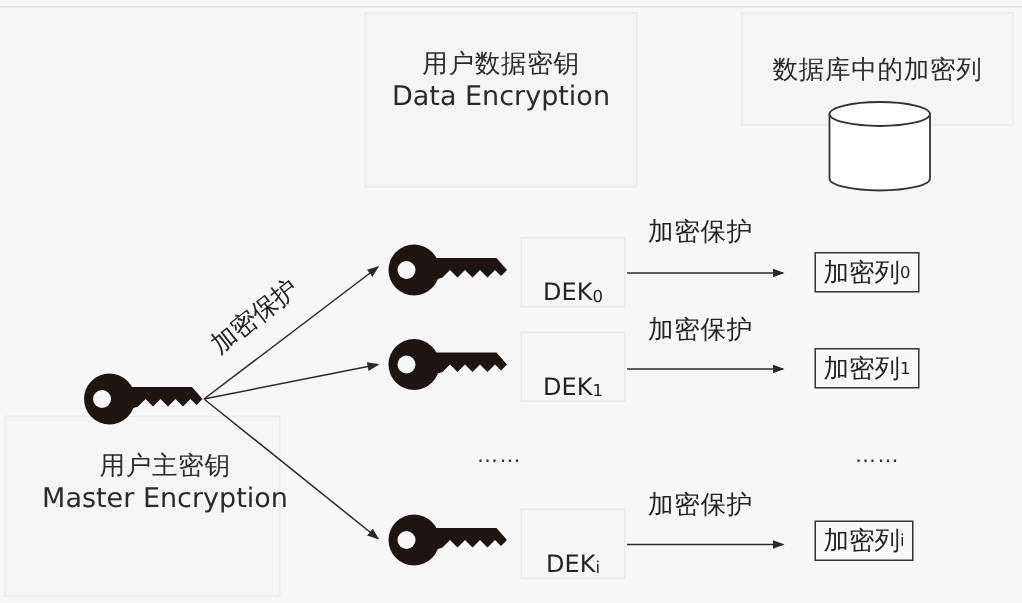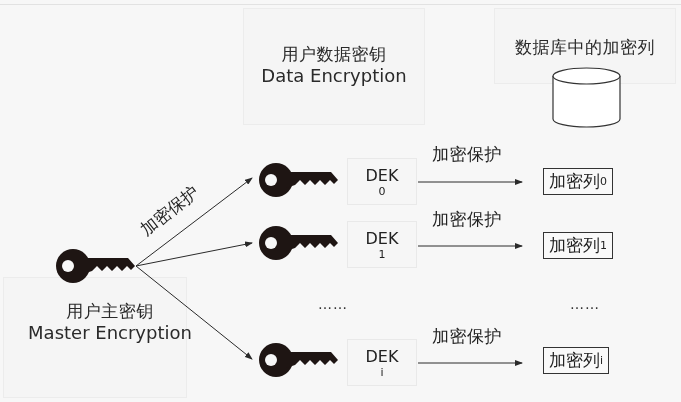--- a/index.html
+++ b/index.html
@@ -5,39 +5,39 @@
   html, body { margin:0; padding:0; }
   body { width:681px; height:402px; background:#f7f7f7; position:relative; overflow:hidden;
          font-family:"DejaVu Sans", "Liberation Sans", sans-serif; color:#222; }
   .topline { position:absolute; left:0; top:4px; width:681px; height:1px; background:#e2e2e2; }
   .soft-box { position:absolute; border:1px solid #ececec; background:#f5f5f5; }
   .label { position:absolute; text-align:center; color:#2a2a2a; line-height:1.25; }
   .cn { font-size:17px; letter-spacing:0.5px; }
   .en { font-size:18px; }
   #diagram { position:absolute; left:0; top:0; }
   .dek-box { position:absolute; width:68px; height:45px; border:1px solid #e9e9e9; background:#f6f6f6;
-             display:flex; align-items:center; justify-content:center; font-size:16px; color:#222;flex-direction:column; }
+             display:flex; align-items:flex-end; justify-content:center; font-size:16px; color:#222; }
   .dek-box sub { font-size:11px; vertical-align:-3px; }
   .col-box { position:absolute; height:27px; border:1.3px solid #333; background:#f9f9f9;
              display:flex; align-items:center; padding:0 5px; font-size:17px; color:#222; box-sizing:border-box;justify-content:space-between; }
   .col-box sub { font-size:11px; vertical-align:-5px; }
   .protect { position:absolute; font-size:17px; color:#222; letter-spacing:0.5px; }
   .dots { position:absolute; font-size:14px; letter-spacing:1px; color:#333; }
   .diag-label { position:absolute; font-size:17px; color:#222; transform-origin:left bottom; transform:rotate(-38deg); white-space:nowrap; }
 </style>
 </head>
 <body>
 
 <div class="topline"></div>
 
 <div class="soft-box" style="left:243px; top:8px; width:180px; height:115px;"></div>
 <div class="soft-box" style="left:494px; top:8px; width:180px; height:74px;"></div>
 <div class="soft-box" style="left:3px; top:277px; width:182px; height:119px;"></div>
 
-<div class="label" style="left:243px; top:44px; width:182px;">
+<div class="label" style="left:243px; top:33px; width:182px;">
   <div class="cn">用户数据密钥</div>
   <div class="en">Data Encryption</div>
 </div>
 
 <div class="label cn" style="left:494px; top:37px; width:182px;">数据库中的加密列</div>
 
 <div class="label" style="left:18px; top:301px; width:184px;">
   <div class="cn">用户主密钥</div>
   <div class="en">Master Encryption</div>
 </div>

